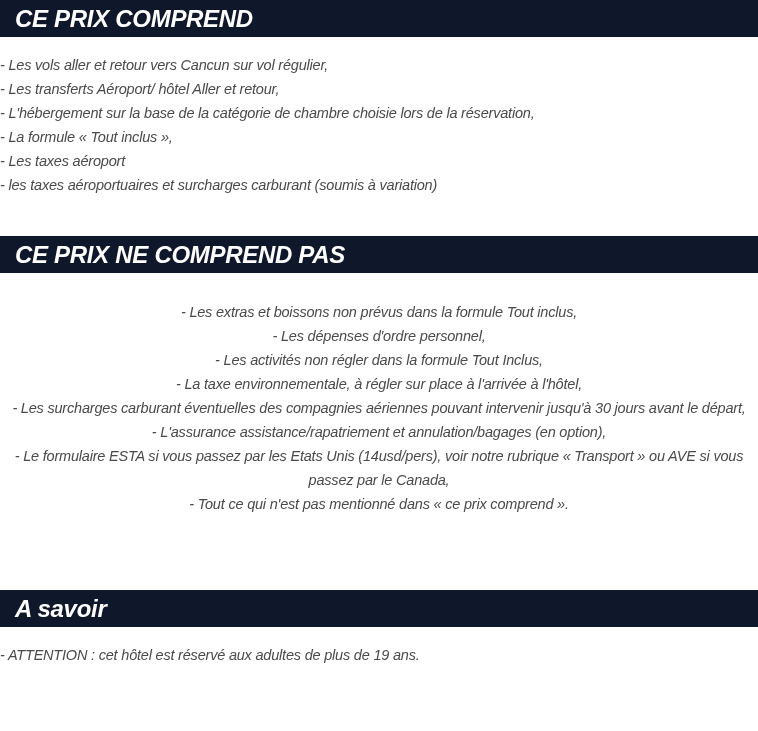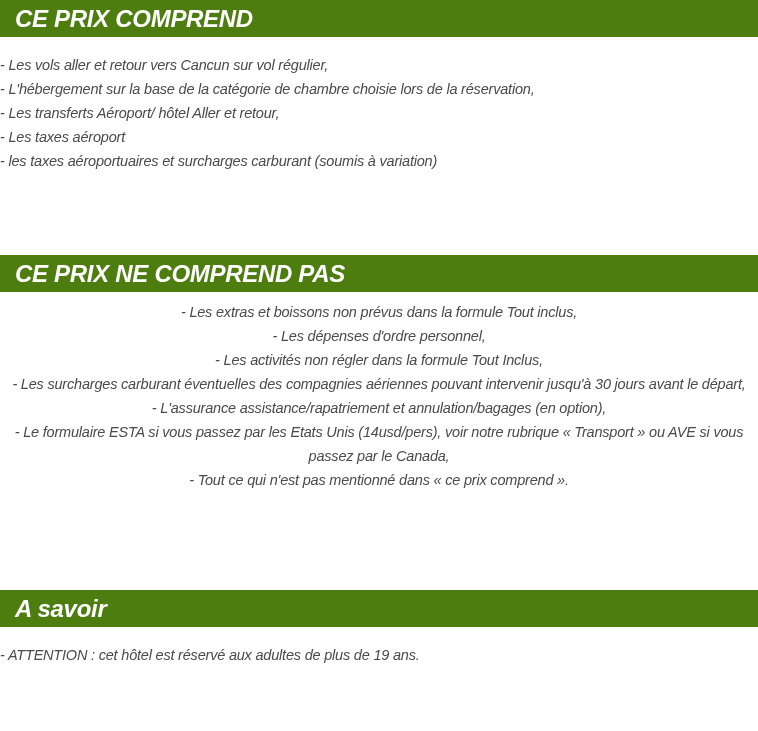--- a/index.html
+++ b/index.html
@@ -1,54 +1,56 @@
 <!DOCTYPE html>
 <html><head>
 <meta charset="utf-8">
 <style>
   html, body { margin: 0; padding: 0; background: #ffffff; }
   body { width: 758px; height: 731px; overflow: hidden; position: relative;
          font-family: "Liberation Sans", "DejaVu Sans", sans-serif; }
   .section-header {
     position: absolute; left: 0; width: 758px; height: 37px;
-    background: #4d7c0f; color: #ffffff;
+    background: #0f172a; color: #ffffff;
     font-style: italic; font-weight: bold; font-size: 24px;
     line-height: 37px; padding-left: 15px; box-sizing: border-box;
     letter-spacing: -0.3px;
   }
   .list {
     position: absolute; left: 0; width: 758px; margin: 0; padding: 0;
     list-style: none; color: #4a4a4a; font-style: italic; font-size: 14.5px;
     line-height: 24px; letter-spacing: -0.2px;
   }
   .list li { margin: 0; padding: 0; }
   #h1 { top: 0; }
   #l1 { top: 53px; }
-  #h2 { top: 255px; }
+  #h2 { top: 236px; }
   #l2 { top: 300px; text-align: center; }
   #h3 { top: 590px; }
   #l3 { top: 643px; }
 </style>
 </head>
 <body>
 
 <div id="h1" class="section-header">CE PRIX COMPREND</div>
 <ul id="l1" class="list">
   <li>- Les vols aller et retour vers Cancun sur vol régulier,</li>
+  <li>- Les transferts Aéroport/ hôtel Aller et retour,</li>
   <li>- L'hébergement sur la base de la catégorie de chambre choisie lors de la réservation,</li>
-  <li>- Les transferts Aéroport/ hôtel Aller et retour,</li>
+  <li>- La formule « Tout inclus »,</li>
   <li>- Les taxes aéroport</li>
   <li>- les taxes aéroportuaires et surcharges carburant (soumis à variation)</li>
 </ul>
 
 <div id="h2" class="section-header">CE PRIX NE COMPREND PAS</div>
 <ul id="l2" class="list">
   <li>- Les extras et boissons non prévus dans la formule Tout inclus,</li>
   <li>- Les dépenses d'ordre personnel,</li>
   <li>- Les activités non régler dans la formule Tout Inclus,</li>
+  <li>- La taxe environnementale, à régler sur place à l'arrivée à l'hôtel,</li>
   <li>- Les surcharges carburant éventuelles des compagnies aériennes pouvant intervenir jusqu'à 30 jours avant le départ,</li>
   <li>- L'assurance assistance/rapatriement et annulation/bagages (en option),</li>
   <li>- Le formulaire ESTA si vous passez par les Etats Unis (14usd/pers), voir notre rubrique « Transport » ou AVE si vous passez par le Canada,</li>
   <li>- Tout ce qui n'est pas mentionné dans « ce prix comprend ».</li>
 </ul>
 
 <div id="h3" class="section-header">A savoir</div>
 <ul id="l3" class="list">
   <li>- ATTENTION : cet hôtel est réservé aux adultes de plus de 19 ans.</li>
 </ul>

